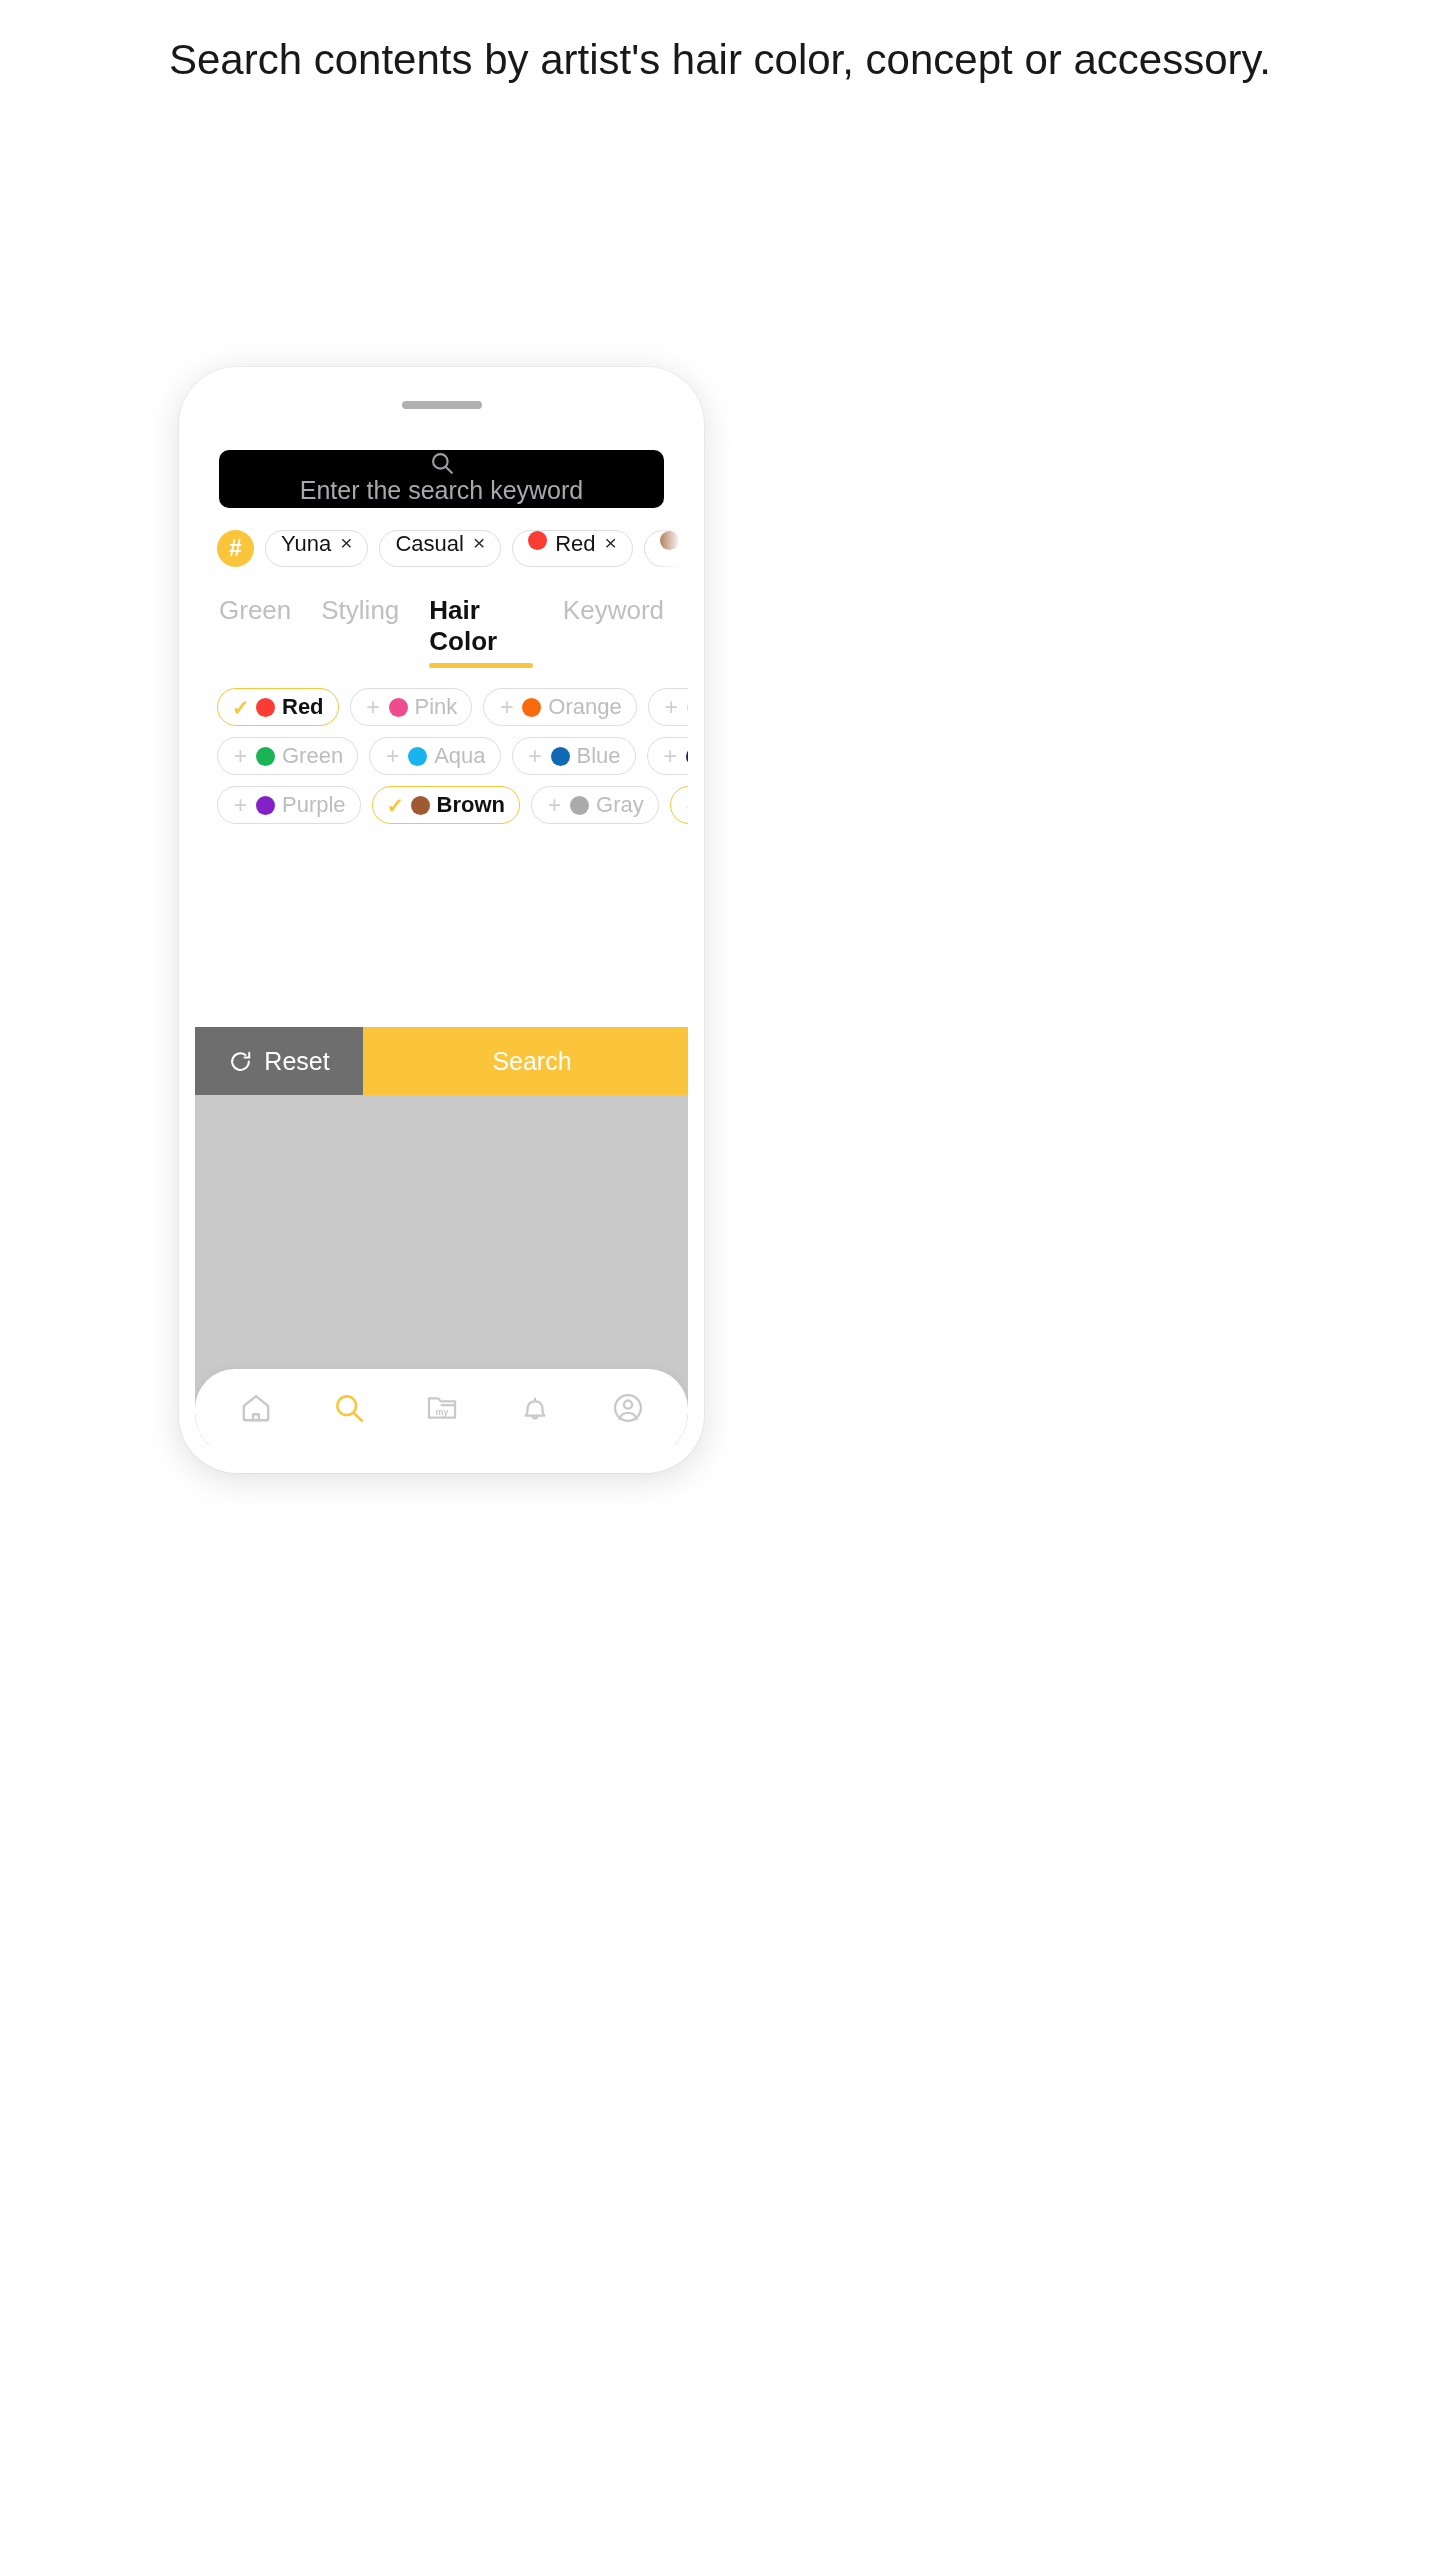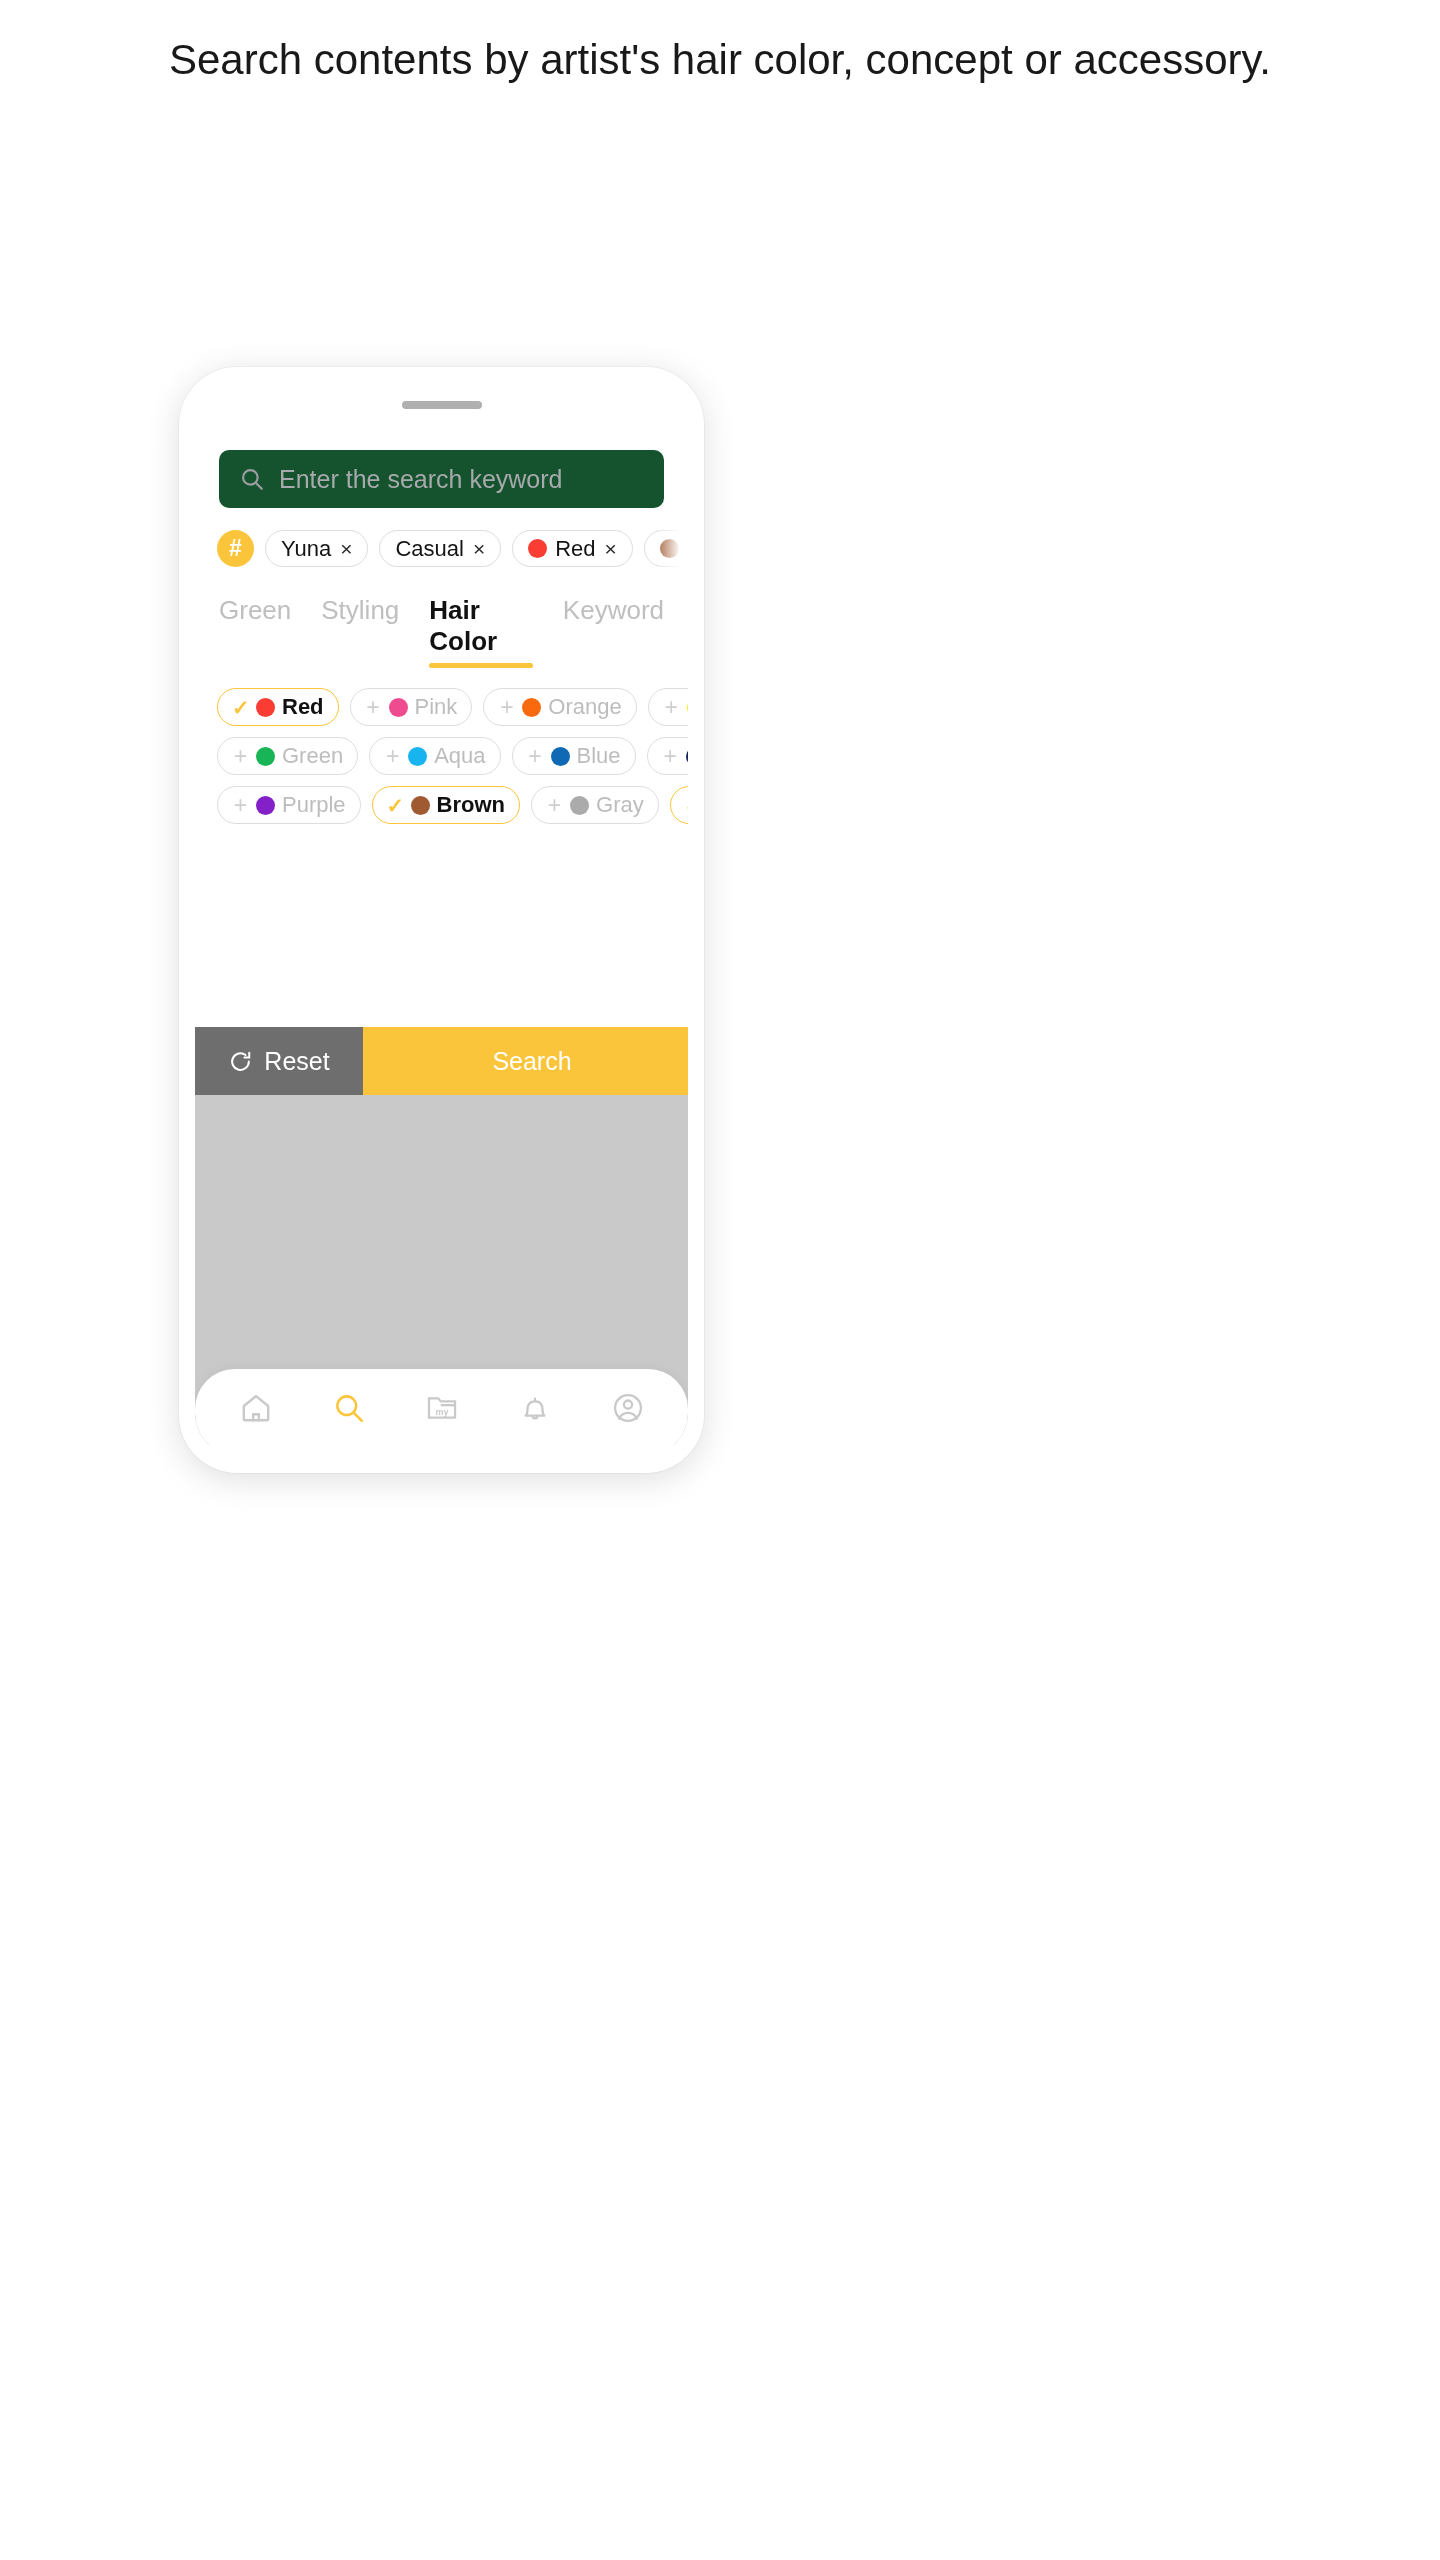--- a/index.html
+++ b/index.html
@@ -48,22 +48,22 @@
     width:493px; height:1033px;
     border-radius:44px 44px 44px 44px;
     overflow:hidden;
     background:#FFFFFF;
   }
 
   
   .panel { background:#FFFFFF; padding-top:26px; position:relative; }
   .search-wrap { padding:0 24px; }
   .search-box {
-    height:58px; background:#14532d; border-radius:10px;
-    display:flex; align-items:center; padding:0 20px; gap:14px;
+    height:58px; background:#000000; border-radius:10px;
+    display:flex; align-items:center; padding:0 20px; flex-direction:column;
   }
   .search-box .ph { color:#A7A9AC; font-size:25px; }
   .mag { width:26px; height:26px; flex:0 0 26px; }
 
   
   .chips {
     display:flex; align-items:center; gap:11px;
     padding:22px 0 22px 22px;
     white-space:nowrap; overflow:hidden;
     position:relative;
@@ -72,21 +72,21 @@
     flex:0 0 auto;
     width:37px; height:37px; border-radius:50%;
     background:#FBC53B; color:#FFFFFF;
     display:flex; align-items:center; justify-content:center;
     font-size:23px; font-weight:bold; line-height:1;
   }
   .chip {
     flex:0 0 auto;
     height:37px; border:1.4px solid #DCDDDE; border-radius:19px;
     background:#fff;
-    display:flex; align-items:center; gap:8px;
+    display:flex; align-items:flex-start; gap:8px;
     padding:0 15px;
     font-size:22px; color:#141414;
   }
   .chip .x { color:#2B2B2B; font-size:21px; margin-left:1px; }
   .dot { width:19px; height:19px; border-radius:50%; flex:0 0 19px; }
   .chips-fade {
     position:absolute; right:0; top:0; width:34px; height:100%;
     background:linear-gradient(90deg, rgba(255,255,255,0), #fff 78%);
     pointer-events:none;
   }

